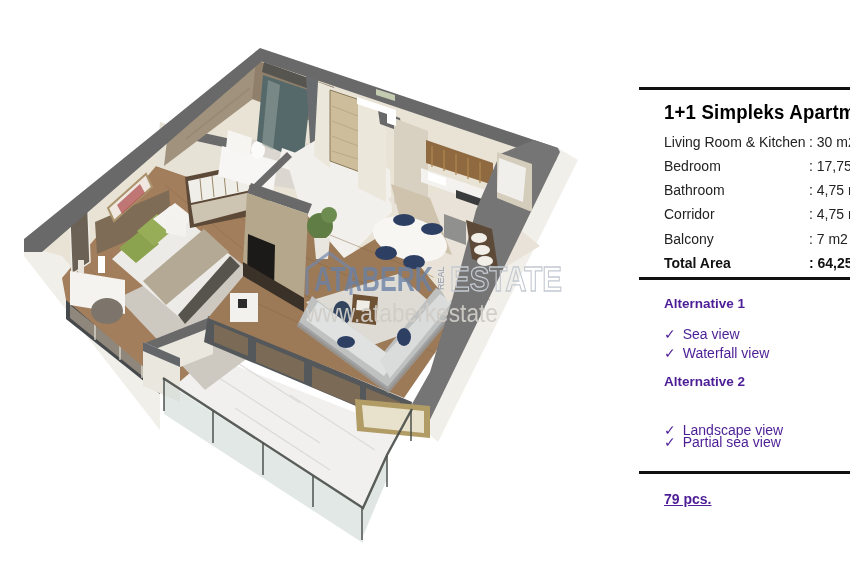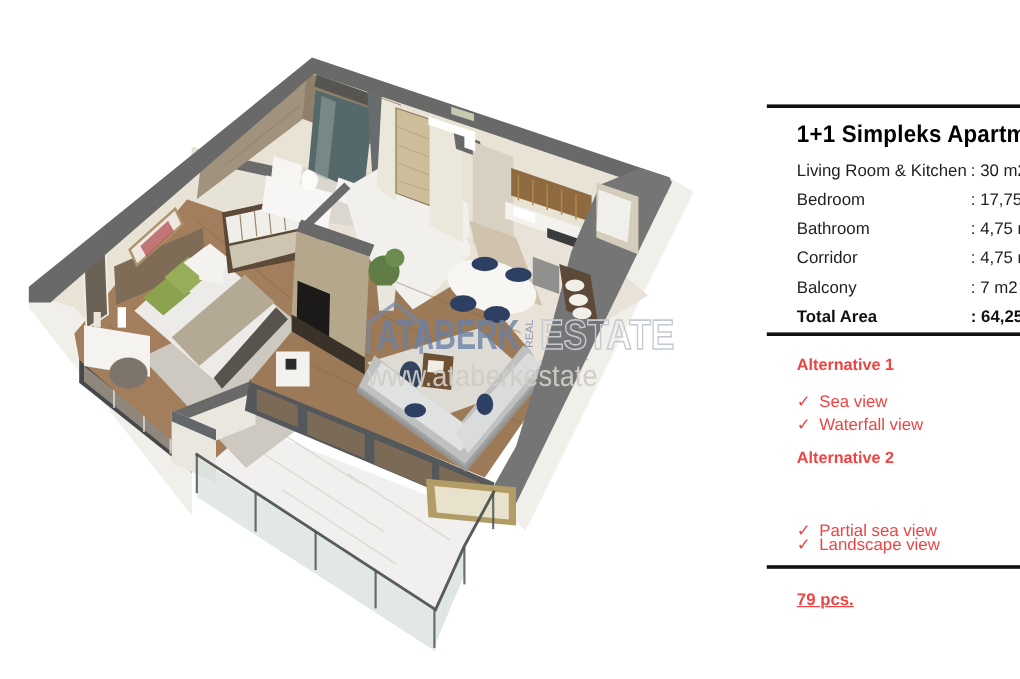--- a/index.html
+++ b/index.html
@@ -4,21 +4,21 @@
 <style>
   html,body{margin:0;padding:0;background:#ffffff;}
   #stage{position:relative;width:850px;height:566px;background:#ffffff;overflow:hidden;
          font-family:"Liberation Sans", sans-serif;}
   svg{position:absolute;left:0;top:0;}
   .rule{position:absolute;left:639px;width:300px;height:3px;background:#111;}
   .title{position:absolute;left:664px;font-weight:bold;font-size:20px;letter-spacing:0.2px;white-space:nowrap;transform:scaleX(0.93);transform-origin:left top;}
   .row{position:absolute;left:664px;width:300px;font-size:14px;color:#222;white-space:nowrap;}
   .row .val{position:absolute;left:145px;}
   .bold{font-weight:bold;color:#111;}
-  .chk{position:absolute;left:664px;font-size:14px;color:#ef4444;white-space:nowrap;}
+  .chk{position:absolute;left:664px;font-size:14px;color:#4c1d95;white-space:nowrap;}
   .chk .cm{display:inline-block;margin-right:7px;}
 </style>
 </head>
 <body>
 <div id="stage">
 
 <svg width="850" height="566" viewBox="0 0 850 566">
 
   <polygon points="163,378 196,350 400,430 412,412 387,456 363,508" fill="#f1f0ee"></polygon>
   <g stroke="#dbd9d5" stroke-width="1.3" opacity="0.9">
@@ -311,18 +311,18 @@
 <div class="chk bold" style="top:296px;font-size:13.5px;">Alternative 1</div>
 
 <div class="chk" style="top:326px;"><span class="cm">✓</span>Sea view</div>
 
 <div class="chk" style="top:345px;"><span class="cm">✓</span>Waterfall view</div>
 
 <div class="chk bold" style="top:374px;font-size:13.5px;">Alternative 2</div>
 
 <div class="chk" style="top:434px;"><span class="cm">✓</span>Partial sea view</div>
 
-<div class="chk" style="top:445px;"><span class="cm">✓</span>Landscape view</div>
+<div class="chk" style="top:422px;"><span class="cm">✓</span>Landscape view</div>
 
 <div class="rule" style="top:471px;"></div>
 
 <div class="chk bold" style="top:491px;font-size:14px;text-decoration:underline;">79 pcs.</div>
 </div>
 
 </body></html>

